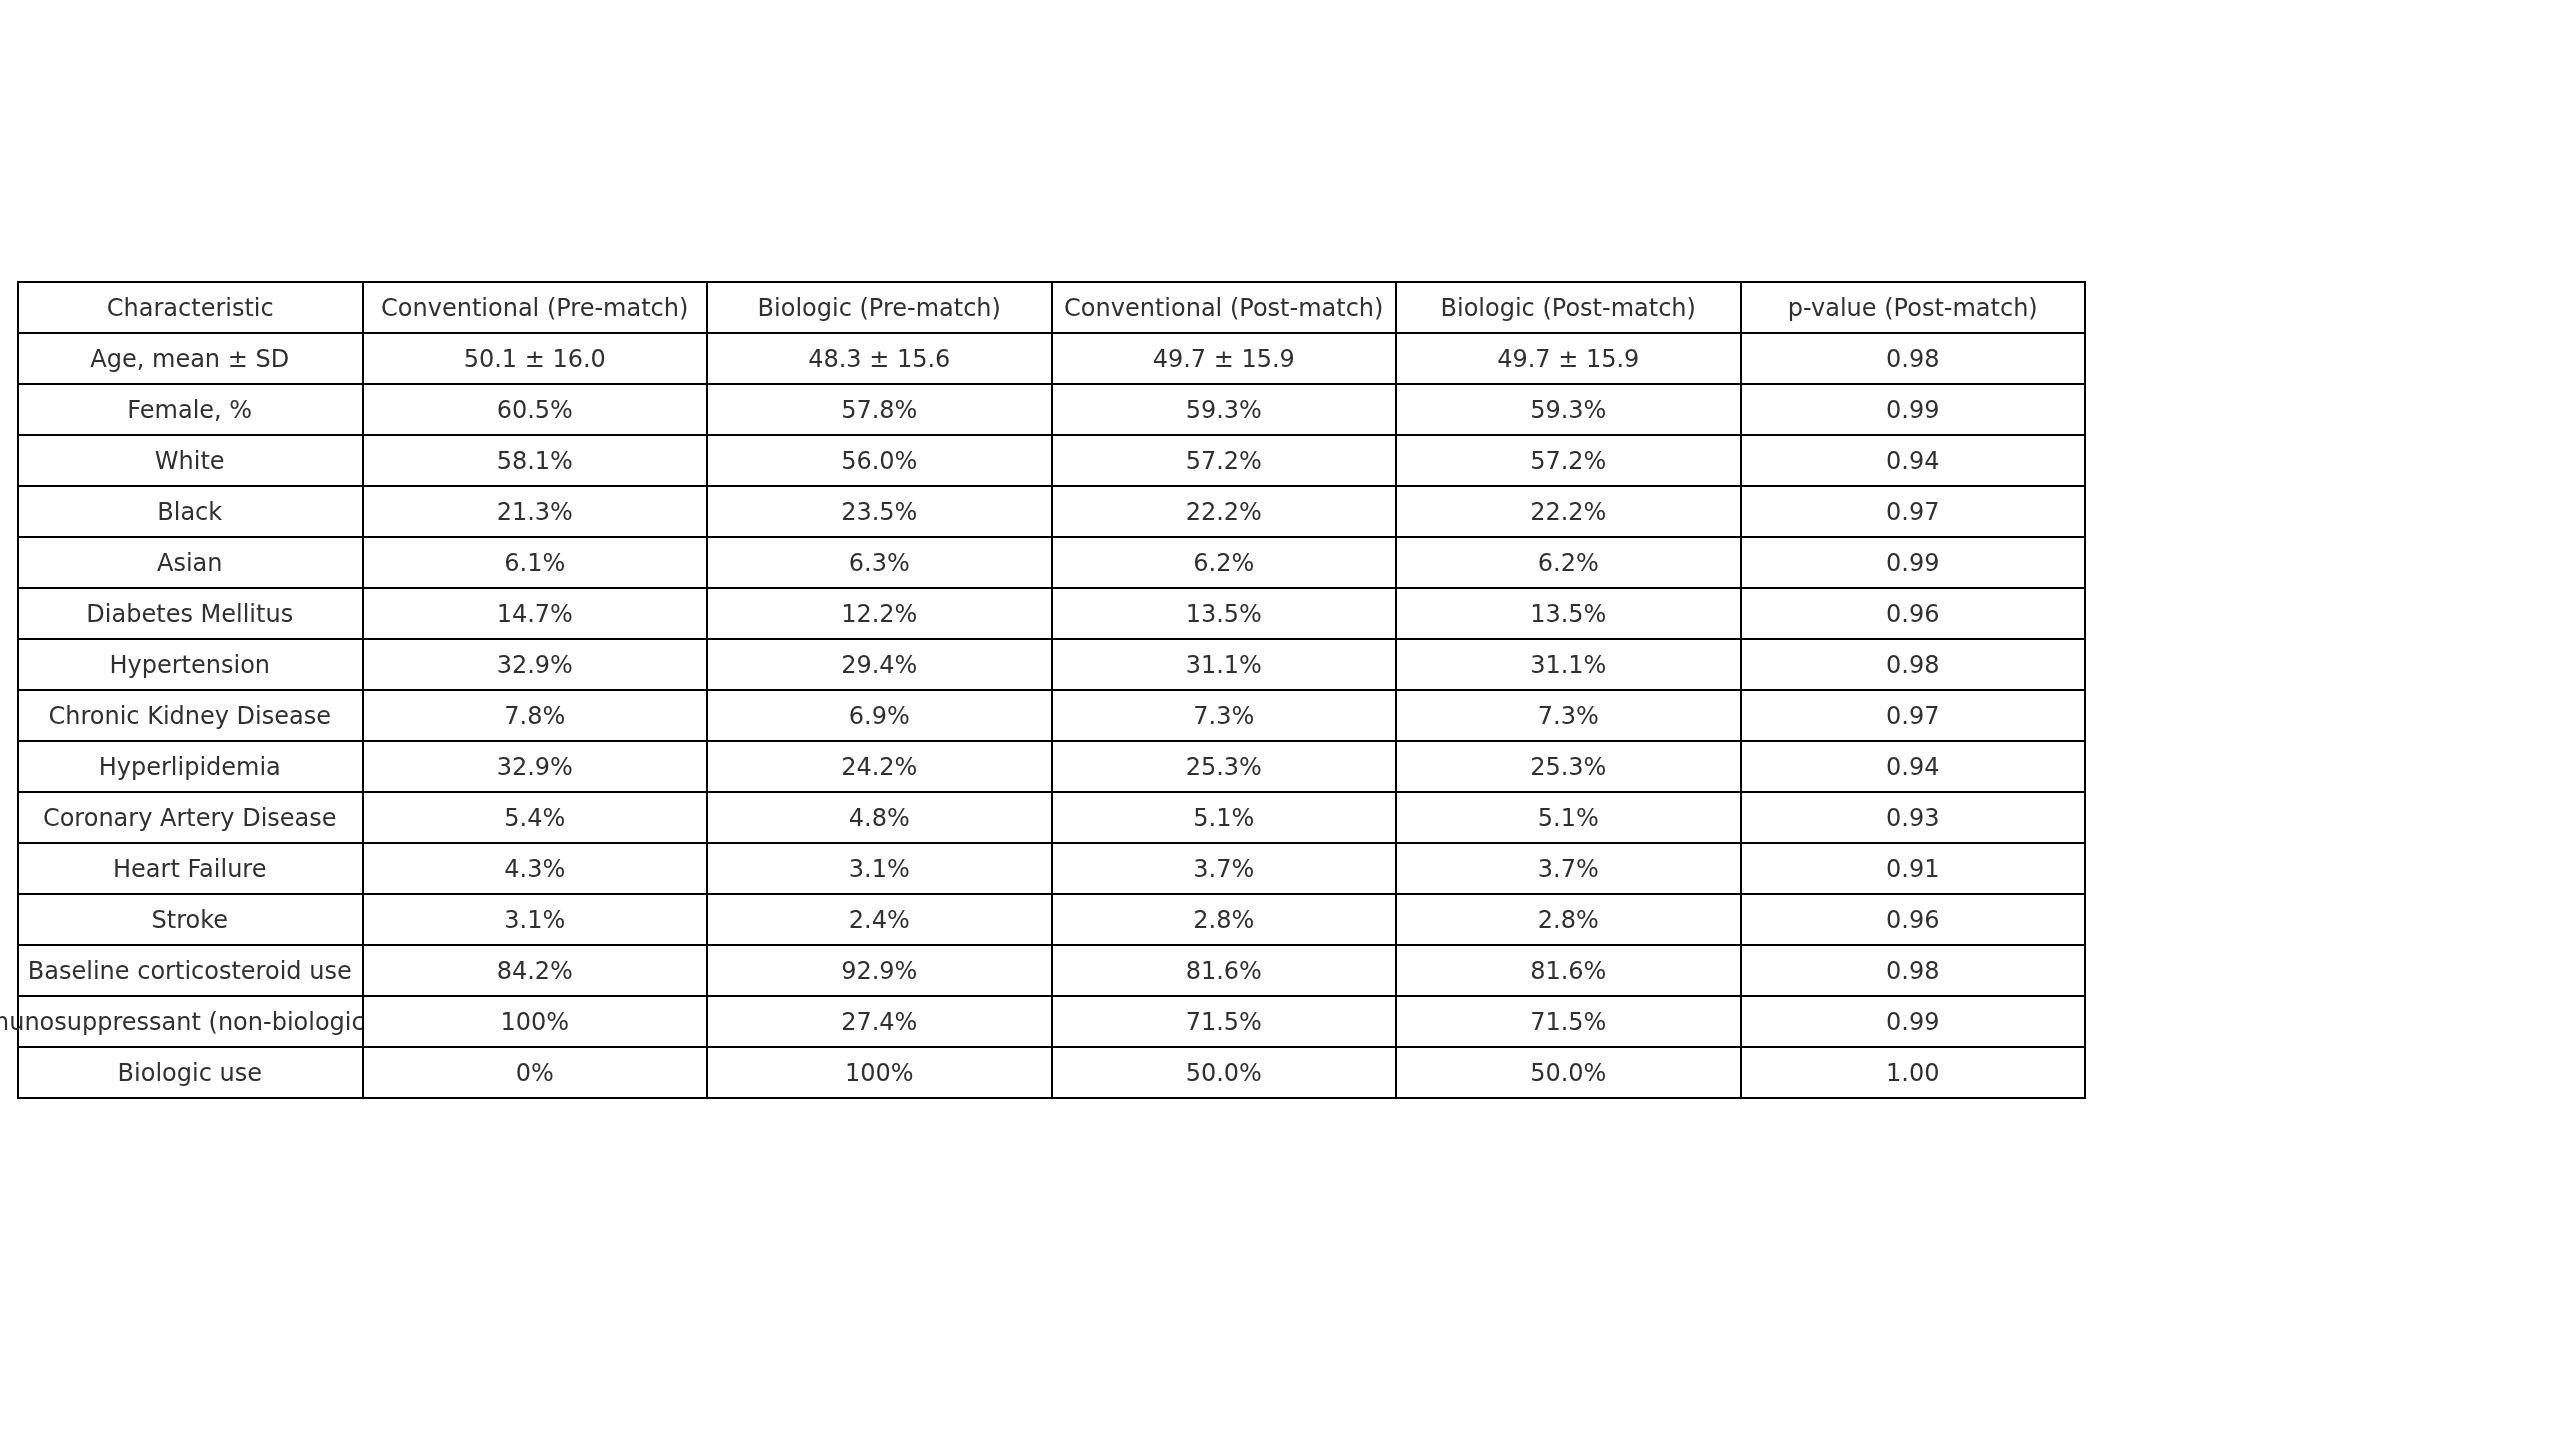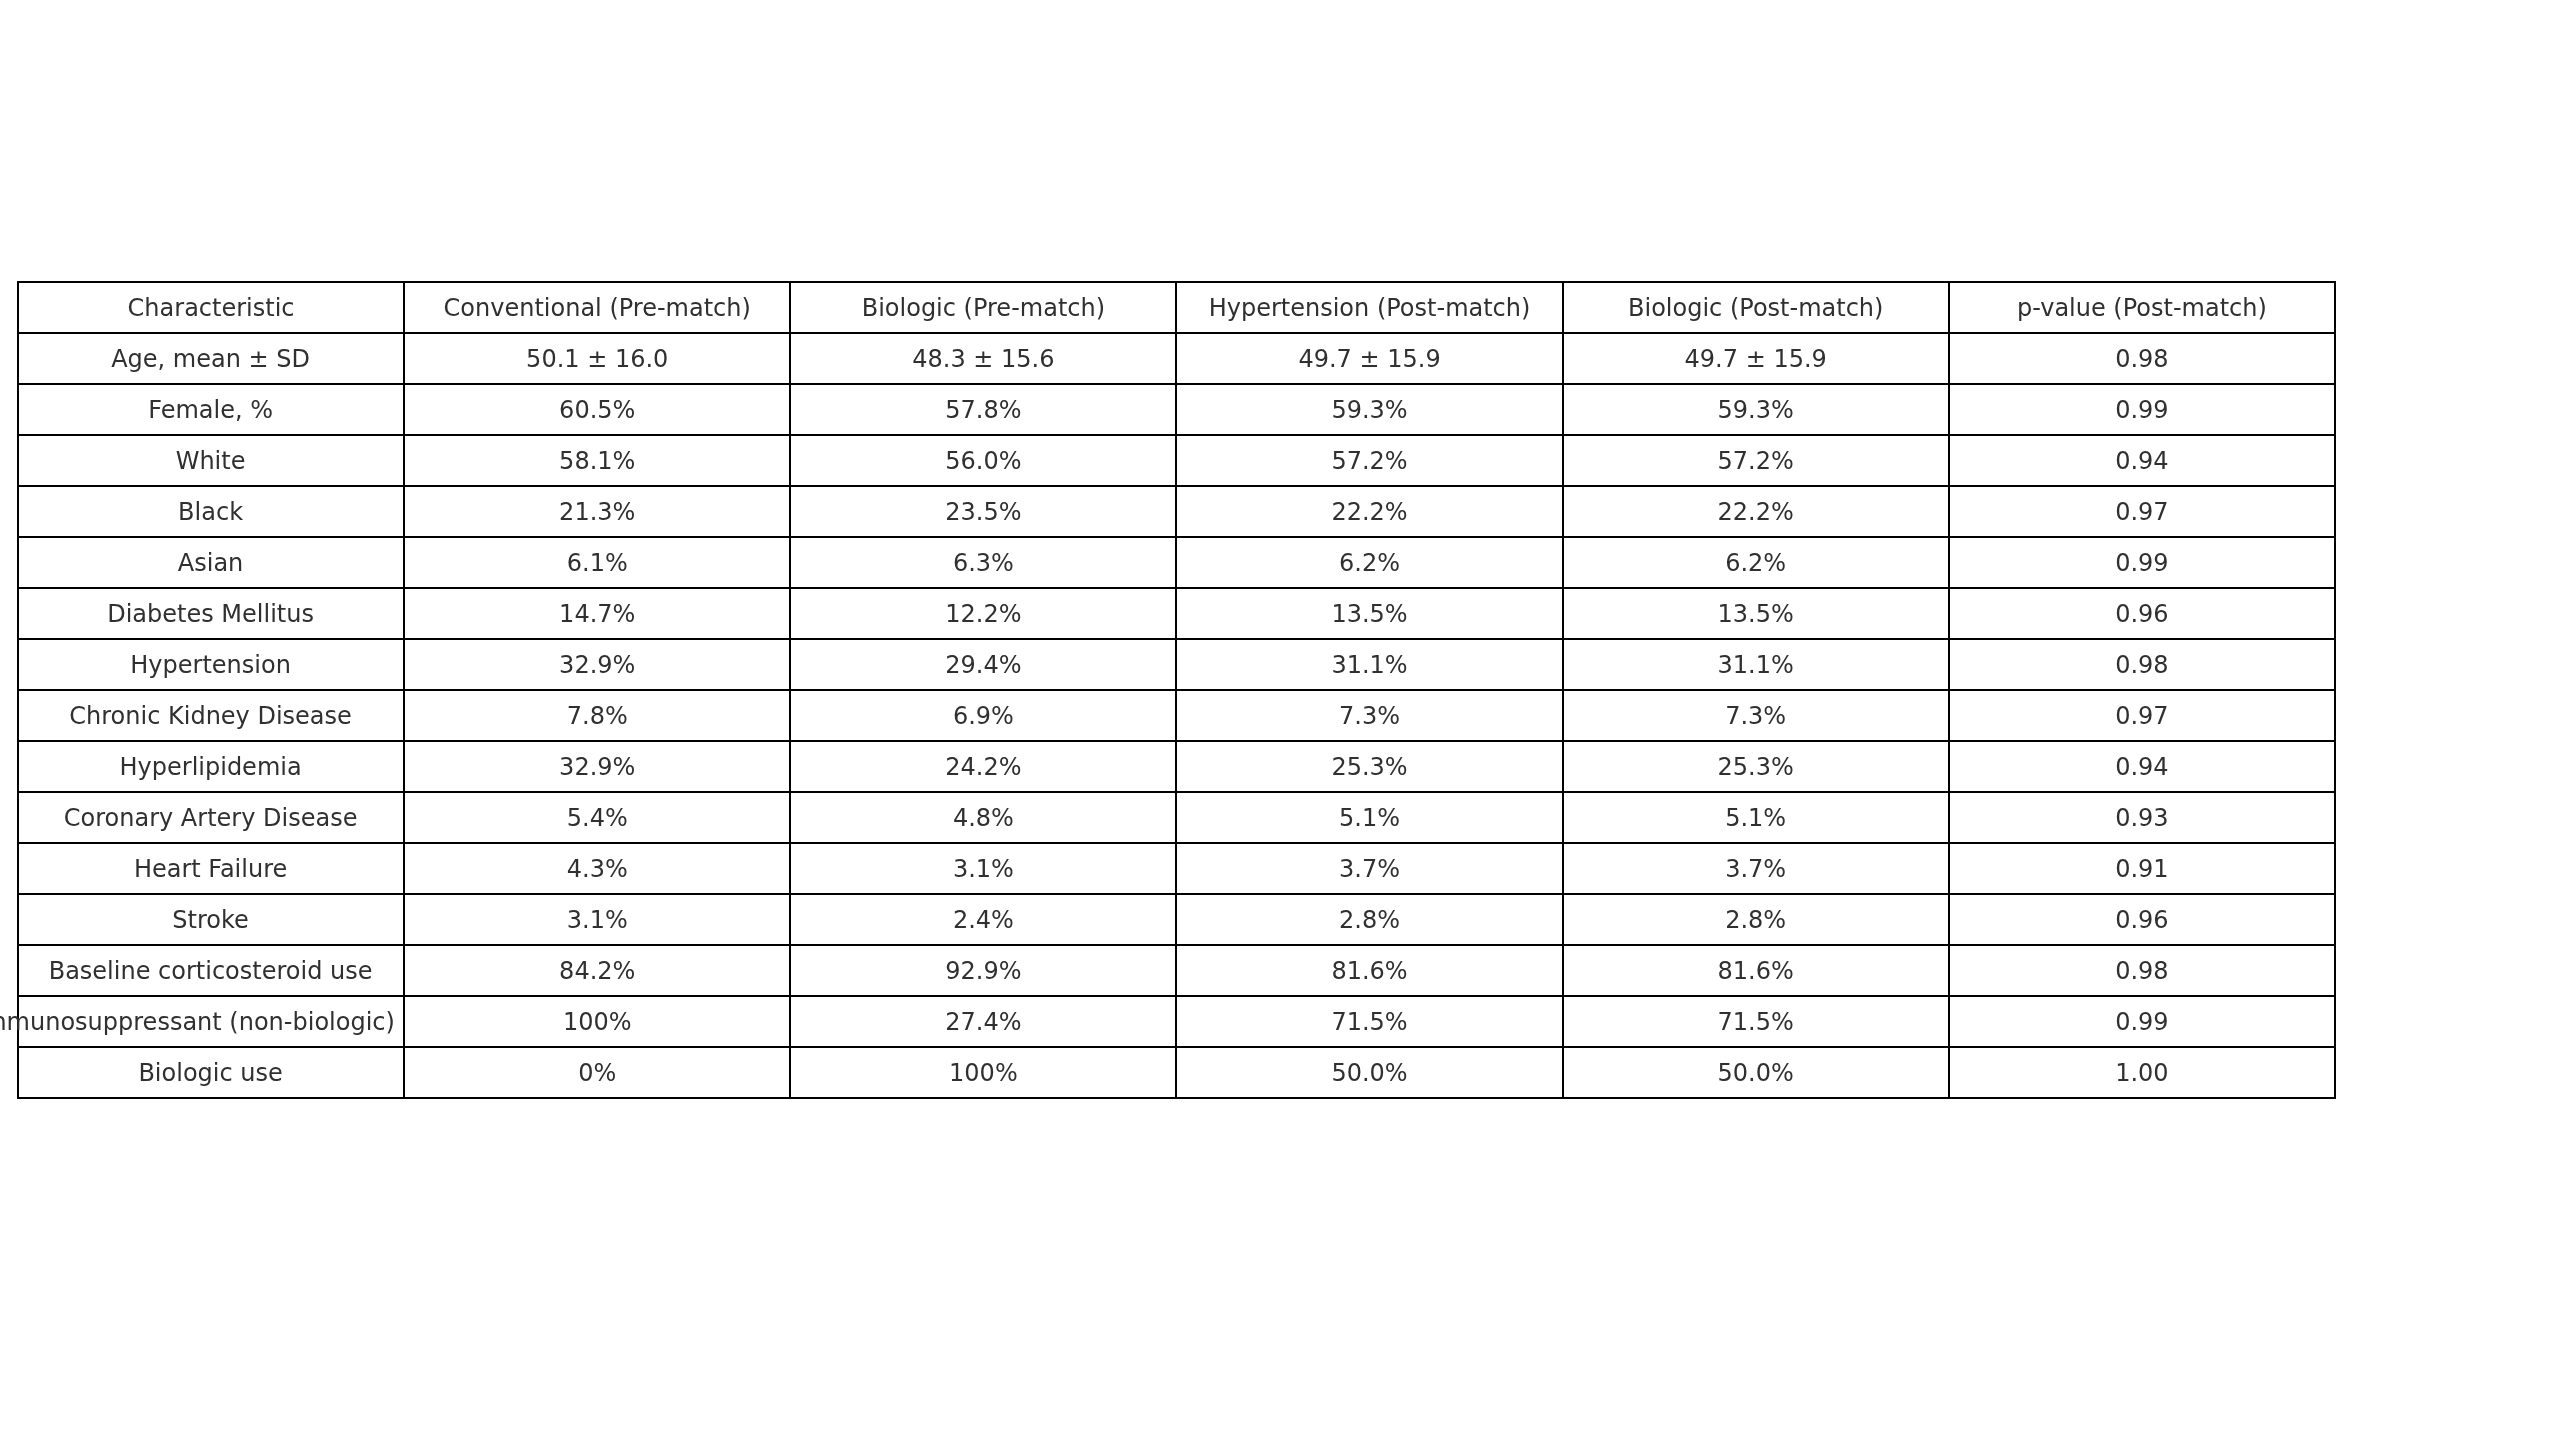--- a/index.html
+++ b/index.html
@@ -15,21 +15,21 @@
     color: var(--text-color, #303030);
   }
   .table-wrap {
     position: absolute;
     left: 17px;
     top: 281px;
   }
   table {
     border-collapse: collapse;
     table-layout: fixed;
-    width: 2319px;
+    width: 2069px;
     background: var(--bg-color, #ffffff);
   }
   th, td {
     border: 2.4px solid var(--border-color, #000000);
     height: 49px;
     padding: 0;
     text-align: center;
     vertical-align: middle;
     font-size: 24px;
     font-weight: normal;
@@ -58,21 +58,21 @@
 </head>
 <body>
 
 <div class="table-wrap">
   <table>
     <thead>
       <tr>
           <th>Characteristic</th>
           <th>Conventional (Pre-match)</th>
           <th>Biologic (Pre-match)</th>
-          <th>Hypertension (Post-match)</th>
+          <th>Conventional (Post-match)</th>
           <th>Biologic (Post-match)</th>
           <th>p-value (Post-match)</th>
         </tr>
     </thead>
     <tbody>
         <tr>
           <td class="label-cell">
             <div class="clip">
               <span>Age, mean ± SD</span>
             </div>

